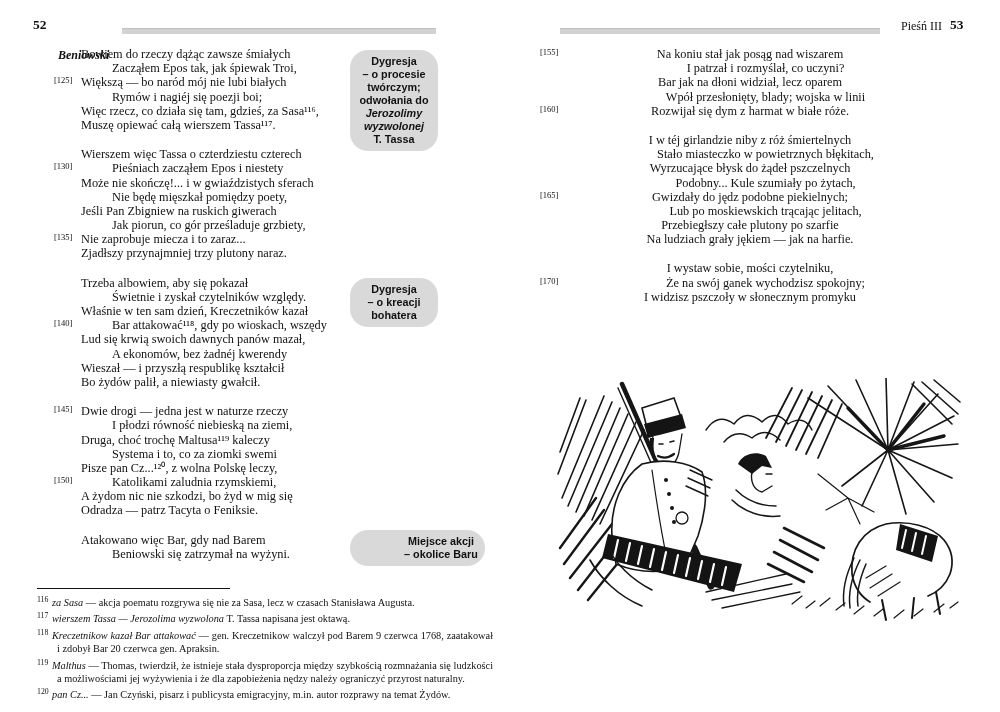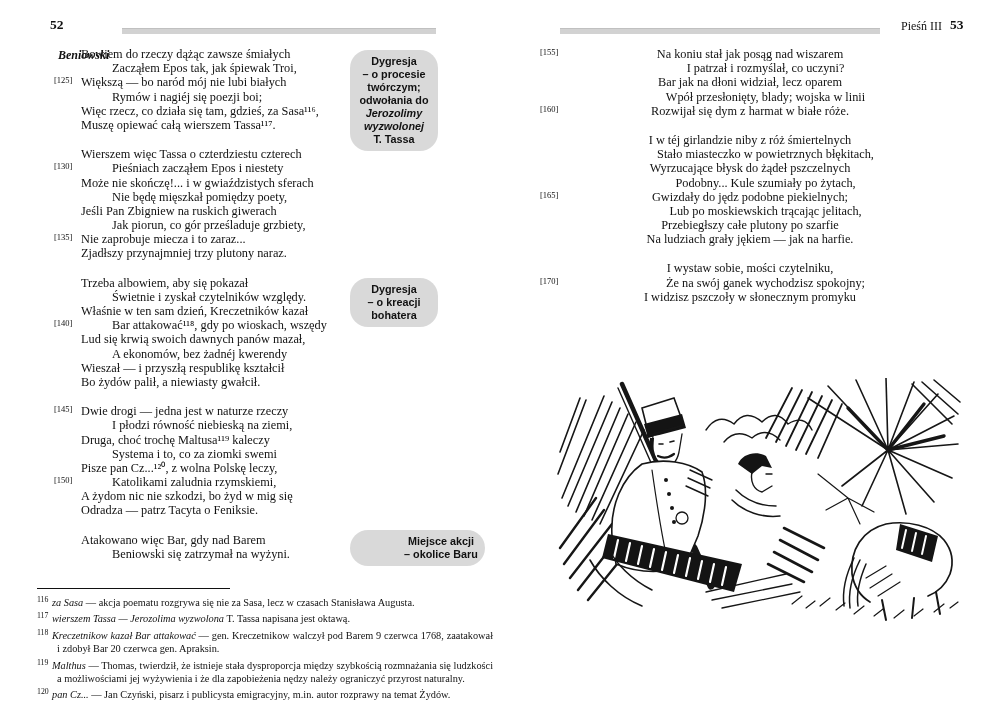--- a/index.html
+++ b/index.html
@@ -3,21 +3,21 @@
 <meta charset="utf-8">
 <style>
   html,body{margin:0;padding:0;}
   body{
     width:1000px;height:712px;position:relative;background:#ffffff;
     font-family:"Liberation Serif",serif;color:#111;overflow:hidden;
     -webkit-font-smoothing:antialiased;
   }
   
   .hdr-num{position:absolute;top:17px;font-size:13.5px;font-weight:bold;}
-  #hdr-left-num{left:50px;}
+  #hdr-left-num{left:33px;}
   #hdr-left-title{position:absolute;left:58px;top:19px;font-size:12px;font-style:italic;font-weight:bold;margin-top:29px;}
   .hdr-bar{position:absolute;top:28px;height:5px;background:#d2d2d2;border-top:1px solid #c0c0c0;}
   #hdr-bar-left{left:122px;width:314px;}
   #hdr-bar-right{left:560px;width:320px;}
   #hdr-right-title{position:absolute;left:901px;top:19px;font-size:12px;}
   #hdr-right-num{left:950px;}
   
   .poem{position:absolute;font-size:12.3px;}
   #left-poem{left:23px;top:47px;width:330px;margin-left:24px;}
   #right-poem{left:533px;top:47px;width:400px;text-align:center;}

